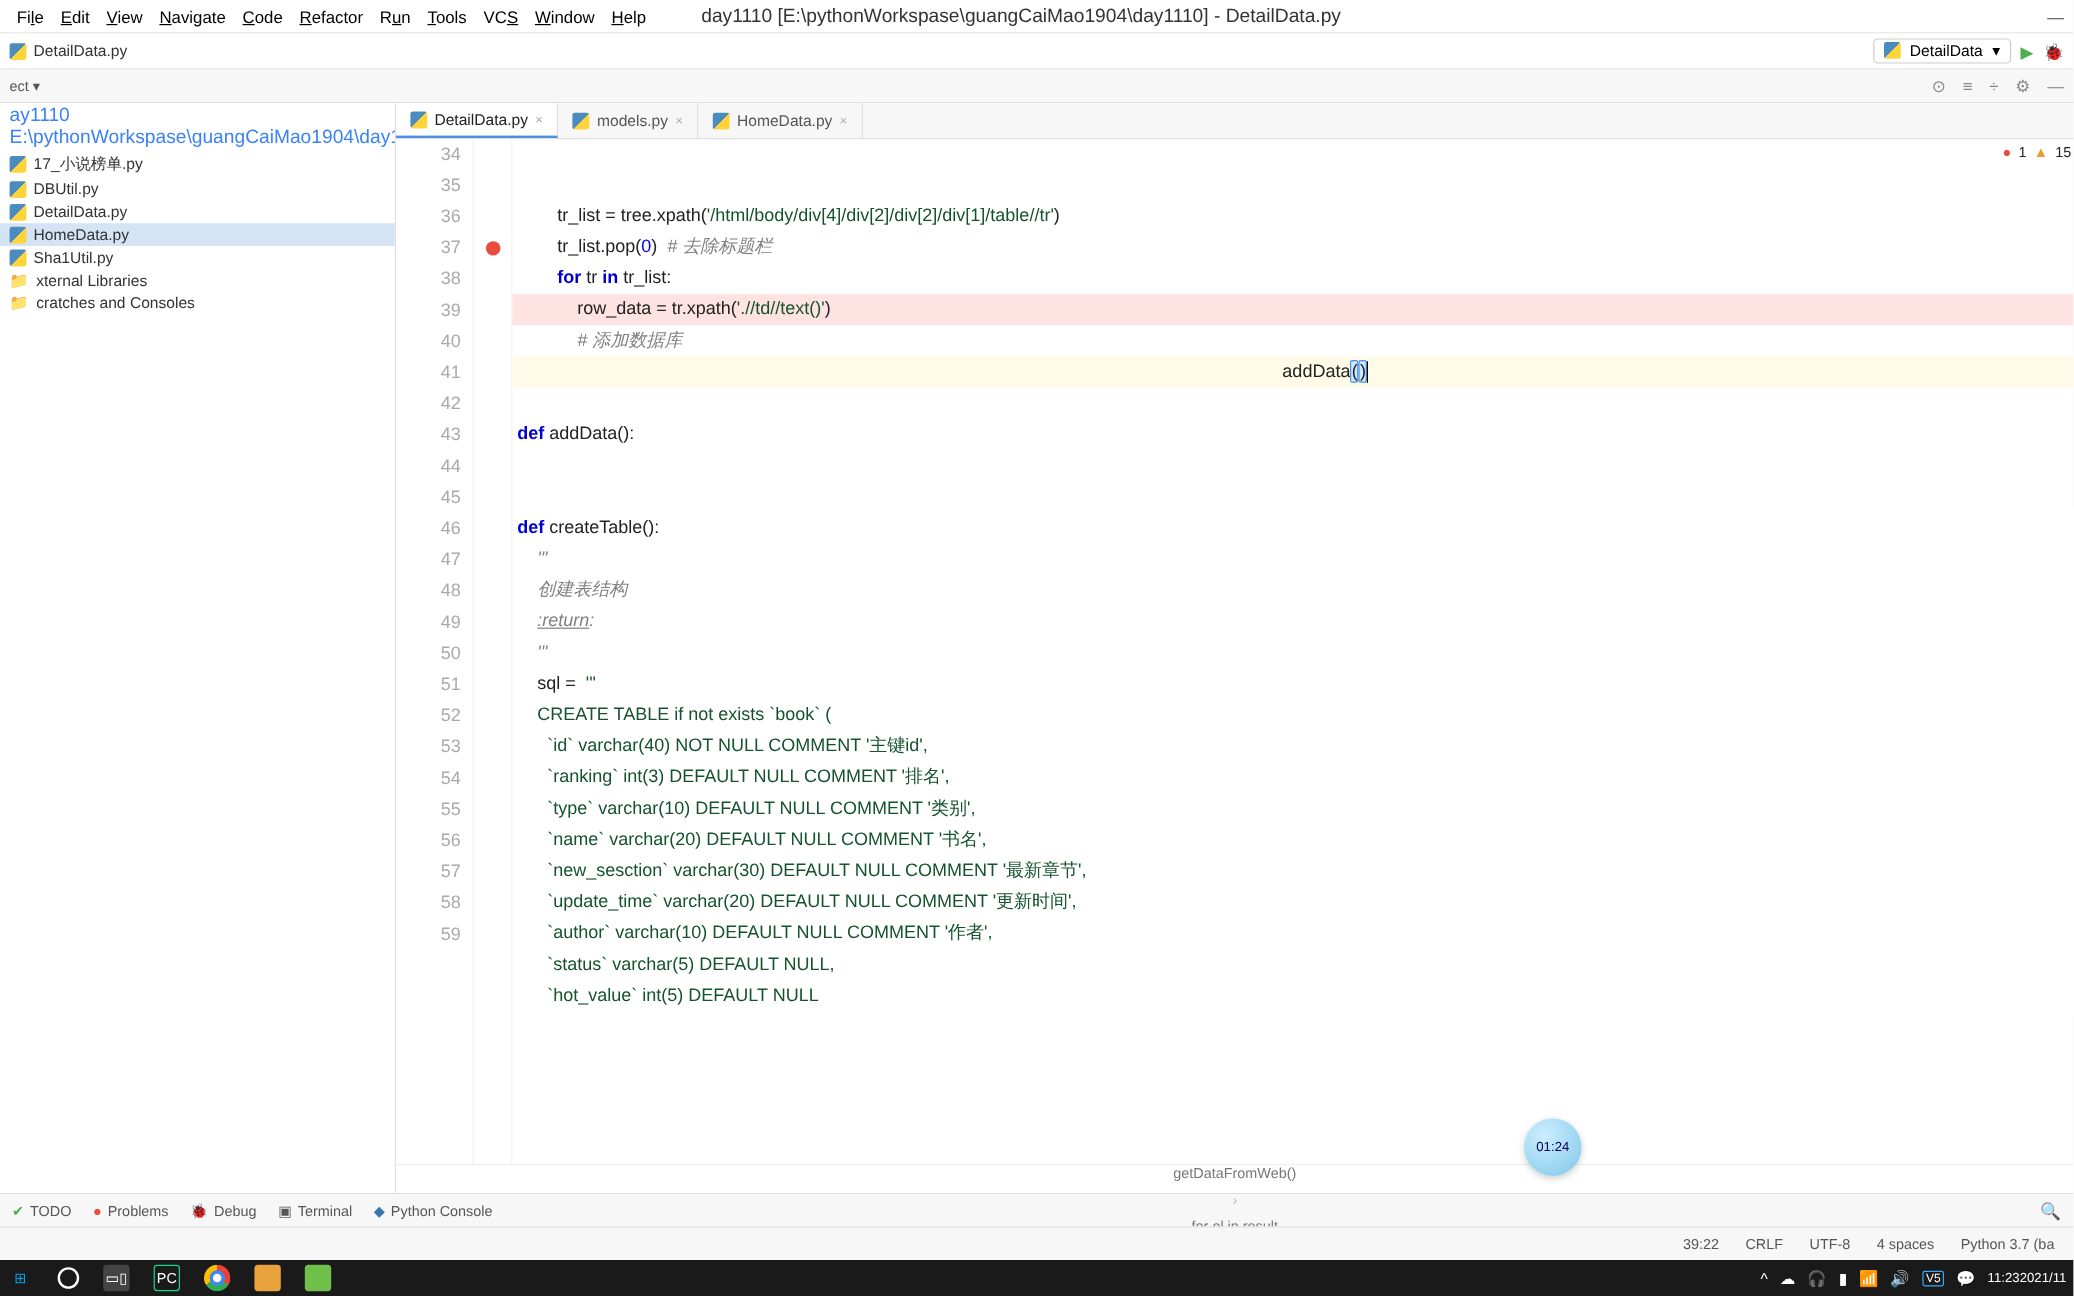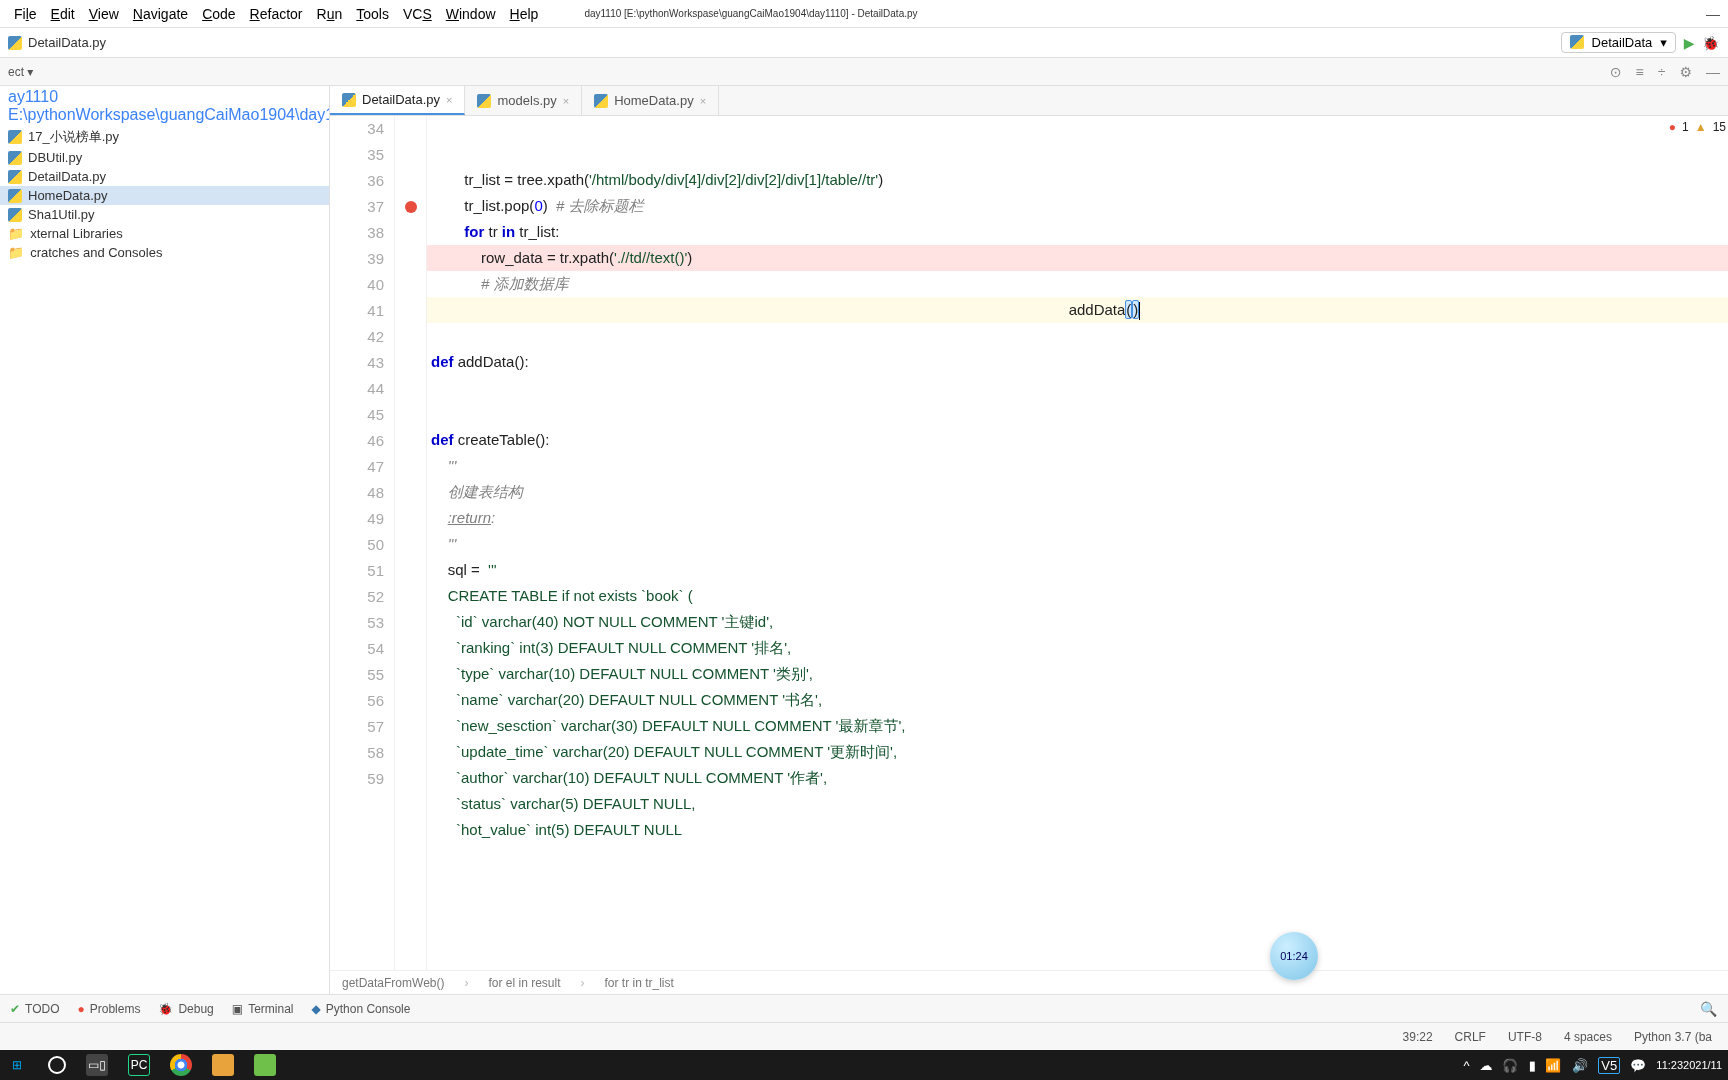--- a/index.html
+++ b/index.html
@@ -2,21 +2,21 @@
 <html><head>
 <meta charset="utf-8">
 <style>
 * { margin: 0; padding: 0; box-sizing: border-box; font-family: 'Segoe UI', Arial, sans-serif; }
 body { background: #f5f5f5; width: 1728px; height: 1080px; overflow: hidden; position: relative; }
 
 .title-bar { height: 28px; background: #fff; display: flex; align-items: center; padding: 0 8px; border-bottom: 1px solid #e0e0e0; }
 .menu-bar { display: flex; gap: 2px; }
 .menu-item { padding: 2px 6px; font-size: 14px; color: #000000; cursor: pointer; }
 .menu-item u { text-decoration: underline; }
-.title-text { margin-left: 40px; font-size: 10px; color: #333; flex: 1; }
+.title-text { margin-left: 40px; font-size: 16px; color: #333; flex: 1; }
 .win-controls { display: flex; gap: 18px; font-size: 14px; color: #555; }
 
 .second-bar { height: 30px; background: #fff; display: flex; align-items: center; padding: 0 8px; border-bottom: 1px solid #e0e0e0; }
 .file-label { display: flex; align-items: center; gap: 6px; font-size: 13px; color: #333; }
 .py-icon { width: 14px; height: 14px; background: linear-gradient(135deg,#4B8BBE 50%,#FFD43B 50%); border-radius: 2px; display:inline-block; }
 .run-config { margin-left: auto; display: flex; gap: 8px; font-size: 13px; border: 1px solid #ccc; border-radius: 4px; padding: 2px 8px; }
 .run-btn { color: #4caf50; font-size: 14px; margin: 0 8px; }
 .bug-btn { color: #4caf50; font-size: 14px; }
 
 .nav-bar { height: 28px; background: #f7f7f7; display: flex; align-items: center; font-size: 12px; color: #555; padding: 0 8px; border-bottom: 1px solid #e0e0e0; }
@@ -48,21 +48,21 @@
 .cmt { color: #808080; font-style: italic; }
 .num { color: #0000ff; }
 .tdq { color: #808080; font-style: italic; }
 .fn { color: #222; }
 .paren-hl { background: #d0e8ff; border: 1px solid #4a90e2; border-radius: 2px; }
 
 .error-strip { position: absolute; right: 2px; top: 4px; display: flex; gap: 6px; font-size: 12px; align-items: center; }
 .err-ico { color: #e74c3c; }
 .warn-ico { color: #e0a030; }
 
-.bread-bar { height: 24px; background: #fff; border-top: 1px solid #efefef; display: flex; align-items: center; padding: 0 12px; font-size: 12px; color: #777; gap: 20px; }
+.bread-bar { height: 24px; background: #fff; border-top: 1px solid #efefef; display: flex; align-items: center; padding: 0 12px; font-size: 12px; color: #777; gap: 8px; flex-direction: column; }
 .bread-sep { color: #bbb; }
 
 .tool-bar { height: 28px; background: #f7f7f7; border-top: 1px solid #e0e0e0; display: flex; align-items: center; padding: 0 10px; gap: 18px; font-size: 12px; color: #555; }
 .tool-item { display: flex; align-items: center; gap: 5px; }
 .todo-ico { color: #4CAF50; }
 .prob-ico { color: #e74c3c; }
 .bug-ico2 { color: #4CAF50; }
 .term-ico { color: #555; }
 .pyc-ico { color: #3776AB; }
 
@@ -310,20 +310,20 @@
   <span class="task-ico chrome"></span>
   <span class="task-ico" style="background:#e8a33d"></span>
   <span class="task-ico" style="background:#6fbf4b"></span>
   <div class="tray">
     <span class="tray-ico">^</span>
     <span class="tray-ico">☁</span>
     <span class="tray-ico">🎧</span>
     <span class="tray-ico">▮</span>
     <span class="tray-ico">📶</span>
     <span class="tray-ico">🔊</span>
-    <span class="tray-ico" style="border:1px solid #3af;border-radius:2px;padding:0 2px;font-size:13px">V5</span>
+    <span class="tray-ico" style="border:1px solid #3af;border-radius:2px;padding:0 2px;font-size:10px">V5</span>
     <span class="tray-ico">💬</span>
     <div class="clock">
       <span>11:23</span>
       <span>2021/11</span>
     </div>
   </div>
 </div>
 
 </body></html>

